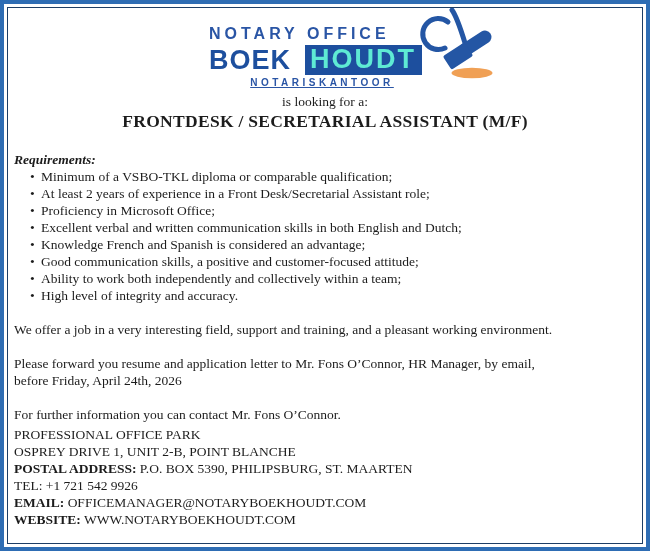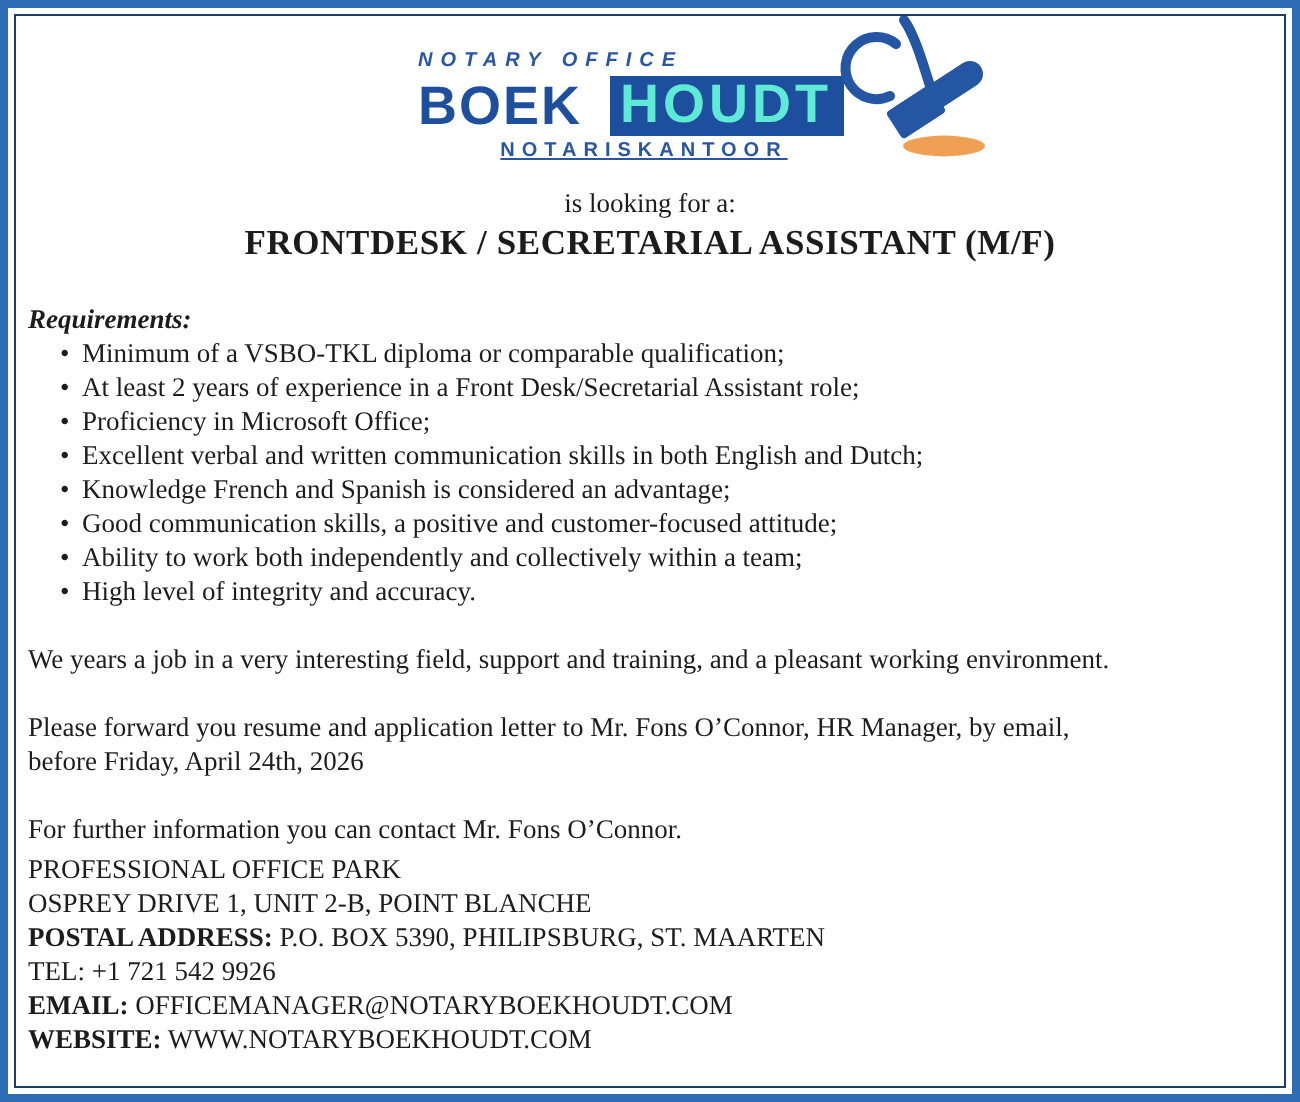--- a/index.html
+++ b/index.html
@@ -24,26 +24,25 @@
   }
   
   .logo-wrap {
     width: 232px;
     margin: 17px auto 0;
     position: relative;
     height: 56px;
   }
   .logo-line1 {
     font-family: "Liberation Sans", sans-serif;
-    font-size: 10px; font-weight: 700;
+    font-size: 16px; font-weight: 700;
     letter-spacing: 4px;
     color: #2a55a5;
     margin-bottom: 2px;
     white-space: nowrap;
-    font-style: italic;
   }
   .logo-line2 {
     display: flex; align-items: center;
     white-space: nowrap;
     gap: 12px;
   }
   .logo-boek {
     font-family: "Liberation Sans", sans-serif;
     font-size: 27px; font-weight: 700;
     letter-spacing: 1px;
@@ -143,21 +142,21 @@
         <li><span class="bullet">•</span><span>Minimum of a VSBO-TKL diploma or comparable qualification;</span></li>
         <li><span class="bullet">•</span><span>At least 2 years of experience in a Front Desk/Secretarial Assistant role;</span></li>
         <li><span class="bullet">•</span><span>Proficiency in Microsoft Office;</span></li>
         <li><span class="bullet">•</span><span>Excellent verbal and written communication skills in both English and Dutch;</span></li>
         <li><span class="bullet">•</span><span>Knowledge French and Spanish is considered an advantage;</span></li>
         <li><span class="bullet">•</span><span>Good communication skills, a positive and customer-focused attitude;</span></li>
         <li><span class="bullet">•</span><span>Ability to work both independently and collectively within a team;</span></li>
         <li><span class="bullet">•</span><span>High level of integrity and accuracy.</span></li>
       </ul>
 
-      <div class="para">We years a job in a very interesting field, support and training, and a pleasant working environment.</div>
+      <div class="para">We offer a job in a very interesting field, support and training, and a pleasant working environment.</div>
 
       <div class="para">
         <div>Please forward you resume and application letter to Mr. Fons O’Connor, HR Manager, by email,</div>
         <div>before Friday, April 24th, 2026</div>
       </div>
 
       <div class="para">For further information you can contact Mr. Fons O’Connor.</div>
 
       <div class="address-block">
         <div class="line">PROFESSIONAL OFFICE PARK</div>

